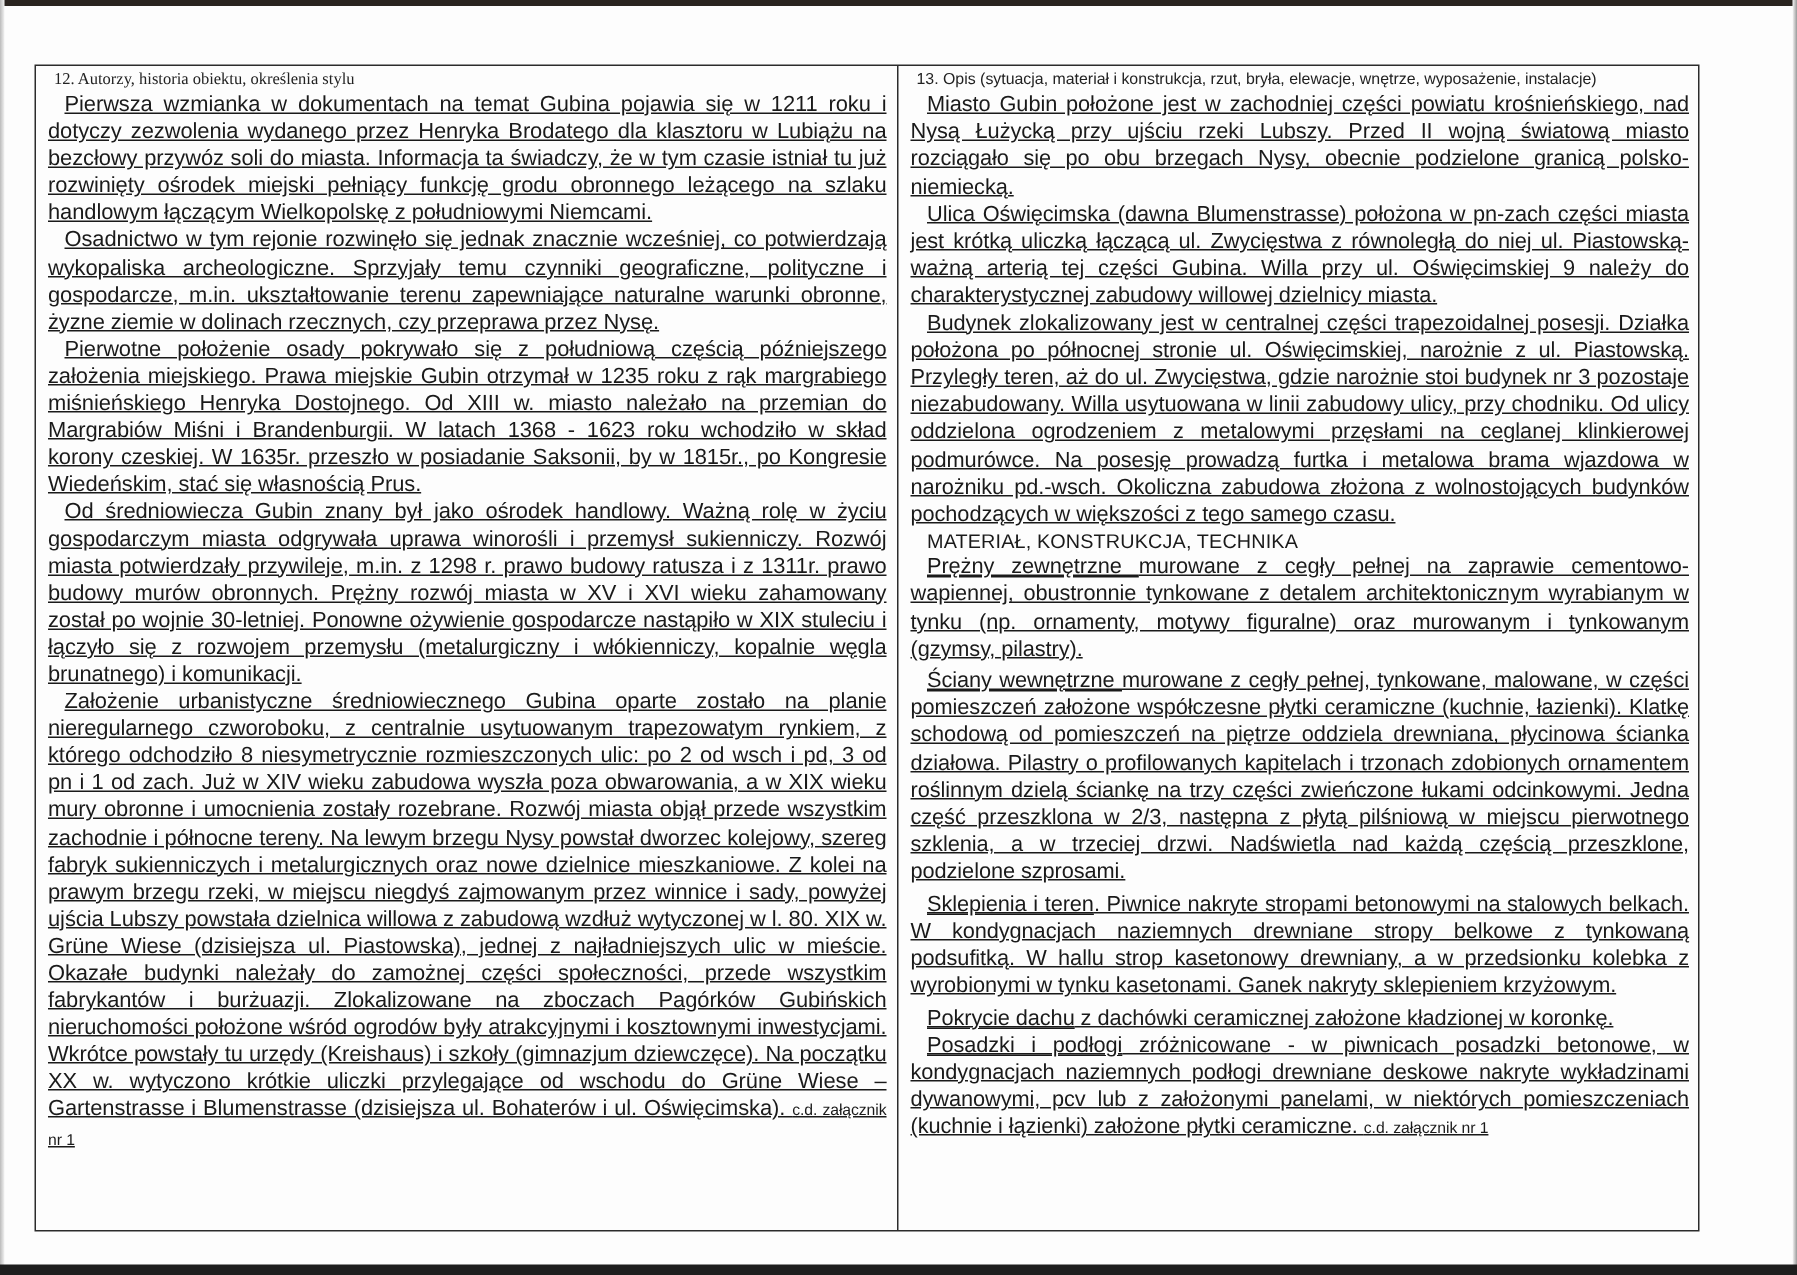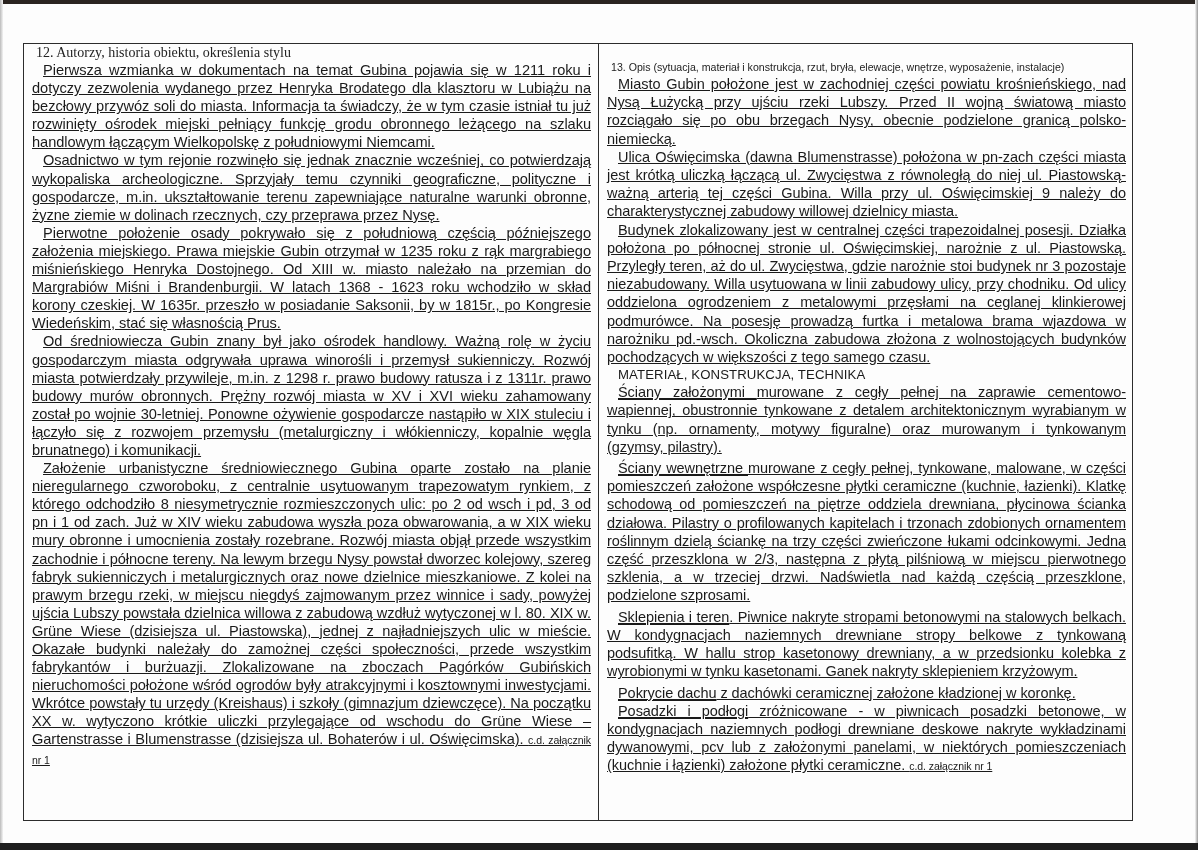--- a/index.html
+++ b/index.html
@@ -14,25 +14,25 @@
   .scan-left { position:absolute; left:0; top:0; width:3px; height:850px; background:linear-gradient(to right,#bbb,#f3f3f3); }
   .scan-right { position:absolute; right:0; top:0; width:3px; height:850px; background:linear-gradient(to left,#999,#f6f6f6); }
   .form-box {
     position:absolute; left:23px; top:43px; width:1108px; height:776px;
     border:1.3px solid #2c2c2c; display:flex;
   }
   .col { position:relative; box-sizing:border-box; padding:0 7px 0 8px; }
   .col-left { width:575px; border-right:1.3px solid #2c2c2c; }
   .col-right { width:533px; padding-left:8px; padding-right:6px; }
   .sec-head-12 {
-    font-family:"Liberation Serif", serif; font-size:14px; line-height:16px;
+    font-family:"Liberation Serif", serif; font-size:11px; line-height:16px;
     margin:1px 0 0 4px; color:#222;
   }
   .sec-head-13 {
-    font-size:10.6px; line-height:14px; margin:16px 0 1px 4px; color:#222;
+    font-size:10.6px; line-height:14px; margin:2px 0 1px 4px; color:#222;
   }
   .para {
     font-size:14.6px; line-height:18.1px; text-align:justify; margin:0;
     text-indent:11px; letter-spacing:-0.05px;text-decoration:underline;
   }
   .col-right .para { font-size:14.5px; line-height:18.2px; }
   .note { font-size:10.5px; }
   .heading-plain { font-size:13.2px; line-height:17px; margin:0; text-indent:11px; letter-spacing:0.1px; }
   .u { text-decoration:underline; text-underline-offset:2px; }
   .gap { height:3px; }
@@ -53,21 +53,21 @@
     <p class="para">Od średniowiecza  Gubin znany był jako ośrodek handlowy. Ważną  rolę w życiu gospodarczym miasta odgrywała uprawa winorośli i przemysł sukienniczy. Rozwój miasta potwierdzały przywileje, m.in. z 1298 r. prawo budowy ratusza i z 1311r. prawo budowy murów obronnych. Prężny rozwój miasta w XV i XVI wieku zahamowany został po wojnie 30-letniej. Ponowne ożywienie gospodarcze nastąpiło w XIX stuleciu i łączyło się z rozwojem przemysłu (metalurgiczny i włókienniczy, kopalnie węgla brunatnego) i komunikacji.</p>
     <p class="para"><span>Założenie urbanistyczne średniowiecznego Gubina oparte zostało na planie nieregularnego czworoboku, z centralnie usytuowanym trapezowatym rynkiem, z którego odchodziło 8 niesymetrycznie rozmieszczonych ulic: po 2 od wsch i pd, 3 od pn i 1 od zach. Już w XIV wieku zabudowa wyszła poza obwarowania, a w XIX wieku mury obronne i umocnienia zostały rozebrane. Rozwój miasta objął przede wszystkim zachodnie i północne tereny. Na lewym brzegu Nysy powstał dworzec kolejowy, szereg fabryk sukienniczych i metalurgicznych oraz nowe dzielnice mieszkaniowe. Z kolei na prawym brzegu rzeki, w miejscu niegdyś zajmowanym przez winnice i sady, powyżej ujścia Lubszy powstała dzielnica willowa z zabudową wzdłuż wytyczonej w l. 80. XIX w. Grüne Wiese (dzisiejsza ul. Piastowska), jednej z najładniejszych ulic w mieście. Okazałe budynki należały do zamożnej części społeczności, przede wszystkim fabrykantów i burżuazji. Zlokalizowane na zboczach Pagórków Gubińskich nieruchomości położone wśród ogrodów były atrakcyjnymi i kosztownymi inwestycjami. Wkrótce powstały tu urzędy (Kreishaus) i szkoły (gimnazjum dziewczęce). Na początku XX w. wytyczono krótkie uliczki przylegające od wschodu do Grüne Wiese – Gartenstrasse i Blumenstrasse (dzisiejsza ul. Bohaterów i ul. Oświęcimska). </span><span class="note">c.d. załącznik nr 1</span></p>
   </div>
 
   <div class="col col-right">
     <div class="sec-head-13">13.  Opis  (sytuacja, materiał i konstrukcja, rzut, bryła, elewacje, wnętrze, wyposażenie, instalacje)</div>
     <p class="para">Miasto Gubin położone jest w zachodniej części powiatu krośnieńskiego, nad Nysą Łużycką przy ujściu rzeki Lubszy. Przed II wojną światową miasto rozciągało się po obu brzegach Nysy, obecnie podzielone granicą polsko-niemiecką.</p>
     <p class="para">Ulica Oświęcimska (dawna Blumenstrasse) położona w pn-zach części miasta jest krótką uliczką łączącą ul. Zwycięstwa z równoległą do niej ul. Piastowską- ważną arterią tej części Gubina. Willa przy ul. Oświęcimskiej 9 należy do charakterystycznej zabudowy willowej dzielnicy miasta.</p>
     <p class="para">Budynek zlokalizowany jest w centralnej części trapezoidalnej posesji. Działka położona po północnej stronie ul. Oświęcimskiej, narożnie z ul. Piastowską.  Przyległy teren, aż do ul. Zwycięstwa, gdzie narożnie stoi budynek nr 3 pozostaje niezabudowany. Willa usytuowana w linii zabudowy ulicy, przy chodniku. Od ulicy oddzielona ogrodzeniem z metalowymi przęsłami na ceglanej klinkierowej podmurówce. Na posesję prowadzą furtka i metalowa brama wjazdowa w narożniku pd.-wsch. Okoliczna zabudowa złożona z wolnostojących budynków pochodzących w większości z tego samego czasu.</p>
     <p class="heading-plain">MATERIAŁ, KONSTRUKCJA, TECHNIKA</p>
-    <p class="para"><span class="u">Ściany założonymi </span><span>murowane z cegły pełnej na zaprawie cementowo-wapiennej, obustronnie tynkowane z detalem architektonicznym wyrabianym w tynku (np. ornamenty, motywy figuralne) oraz murowanym i tynkowanym (gzymsy, pilastry).</span></p>
+    <p class="para"><span class="u">Prężny zewnętrzne </span><span>murowane z cegły pełnej na zaprawie cementowo-wapiennej, obustronnie tynkowane z detalem architektonicznym wyrabianym w tynku (np. ornamenty, motywy figuralne) oraz murowanym i tynkowanym (gzymsy, pilastry).</span></p>
     <div class="gap"></div>
     <p class="para"><span class="u">Ściany wewnętrzne </span><span>murowane z cegły pełnej, tynkowane, malowane, w części pomieszczeń założone współczesne płytki ceramiczne (kuchnie, łazienki). Klatkę schodową od pomieszczeń na piętrze oddziela drewniana, płycinowa ścianka działowa. Pilastry o profilowanych kapitelach i trzonach zdobionych ornamentem roślinnym dzielą ściankę na trzy części zwieńczone łukami odcinkowymi. Jedna część przeszklona w 2/3, następna z płytą pilśniową w miejscu pierwotnego szklenia, a w trzeciej drzwi. Nadświetla nad każdą częścią przeszklone, podzielone szprosami.</span></p>
     <div class="gap"></div>
     <p class="para"><span class="u">Sklepienia i teren</span><span>. Piwnice nakryte stropami betonowymi na stalowych belkach. W kondygnacjach naziemnych drewniane stropy belkowe z tynkowaną podsufitką. W hallu strop kasetonowy drewniany, a w przedsionku  kolebka  z wyrobionymi w tynku kasetonami. Ganek nakryty sklepieniem krzyżowym.</span></p>
     <div class="gap"></div>
     <p class="para"><span class="u">Pokrycie dachu</span><span> z dachówki ceramicznej założone kładzionej w koronkę.</span></p>
     <p class="para"><span class="u">Posadzki i podłogi</span><span> zróżnicowane - w piwnicach posadzki betonowe, w kondygnacjach naziemnych podłogi drewniane deskowe nakryte wykładzinami dywanowymi, pcv lub z założonymi panelami, w niektórych pomieszczeniach (kuchnie i łązienki) założone płytki ceramiczne. </span><span class="note">c.d. załącznik nr 1</span></p>
   </div>
 </div>
 

